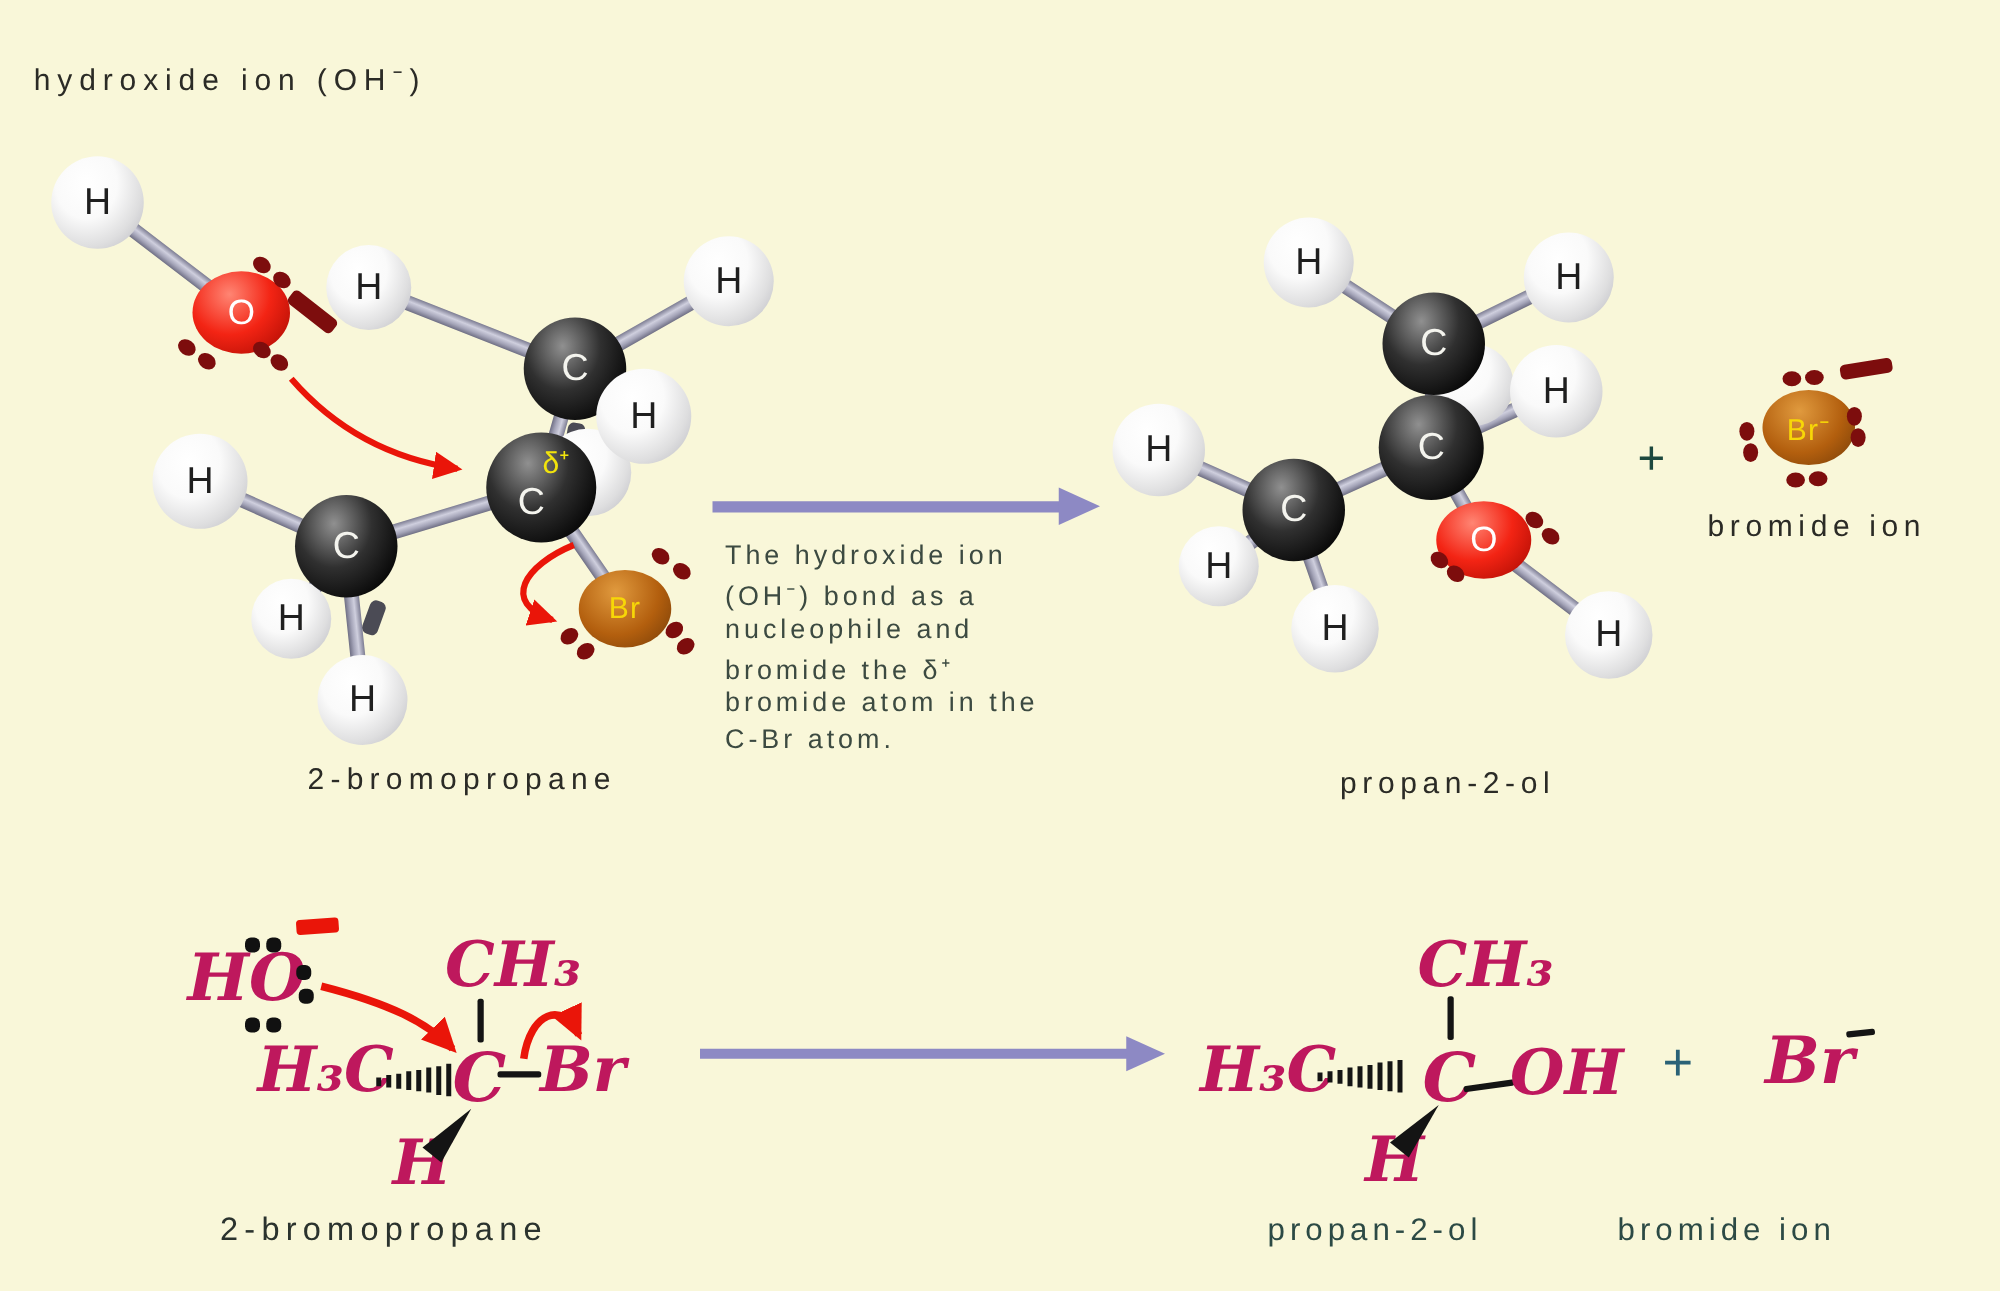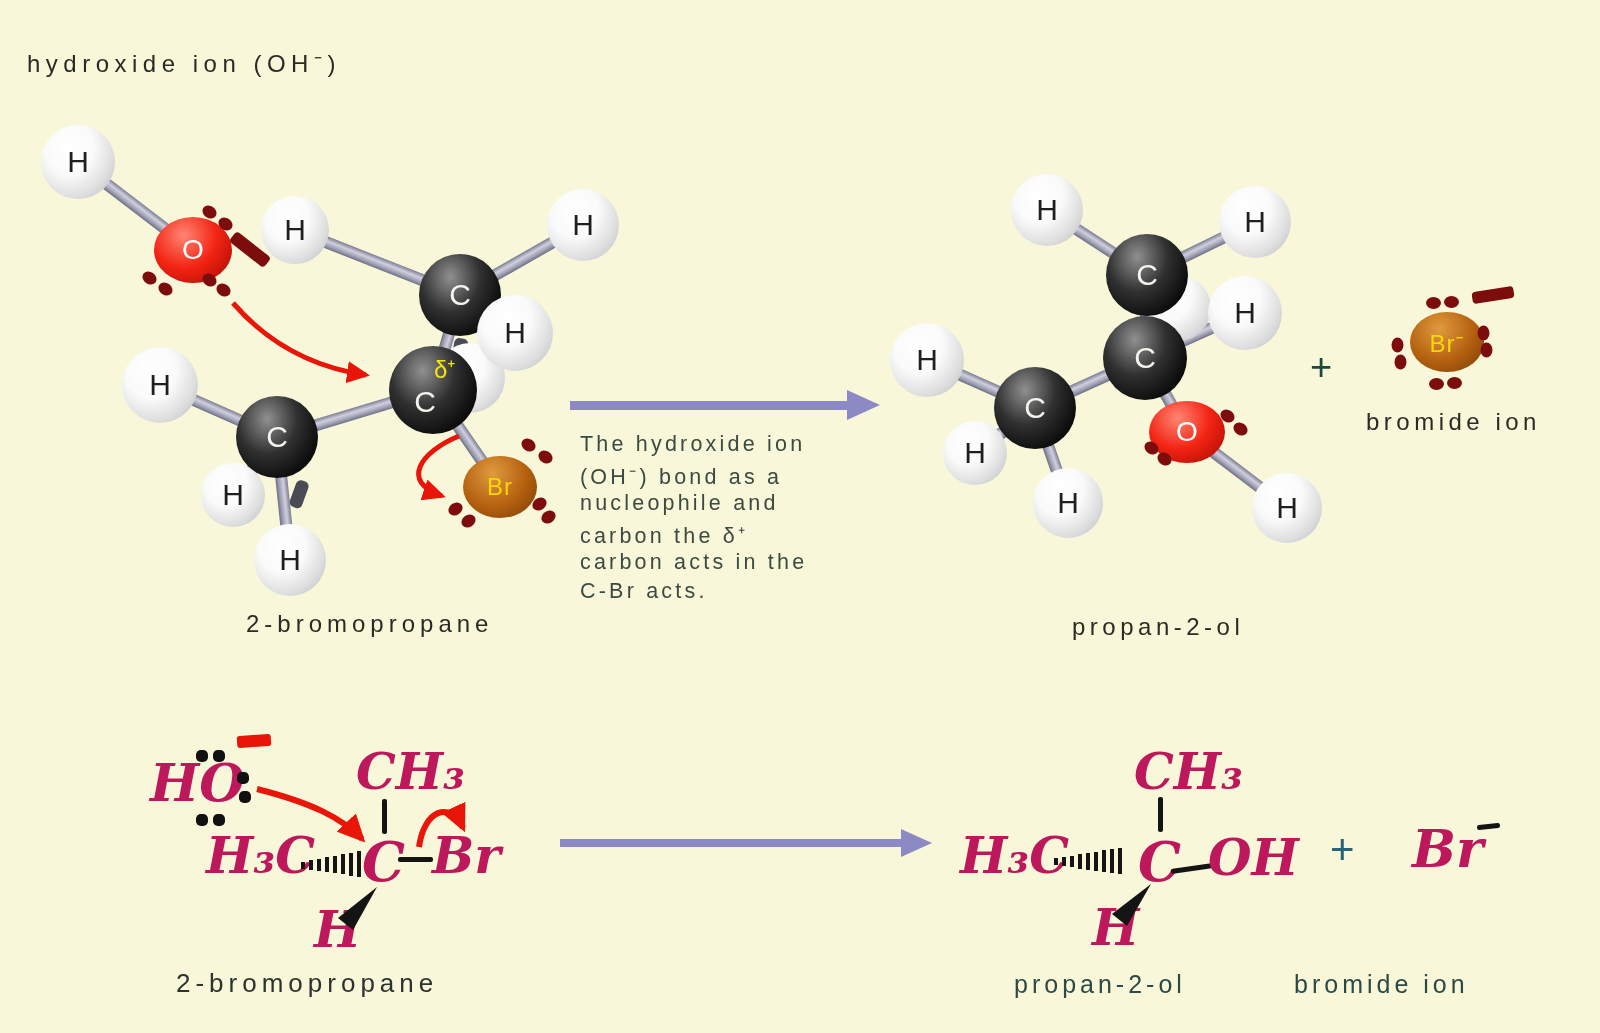--- a/index.html
+++ b/index.html
@@ -127,23 +127,23 @@
   <div class="lp z4" style="left:532px;top:498px;transform:rotate(-35deg);"></div>
   <div class="lp z4" style="left:541px;top:511px;transform:rotate(-35deg);"></div>
   <div class="lp z4" style="left:448px;top:503px;transform:rotate(-35deg);"></div>
   <div class="lp z4" style="left:461px;top:515px;transform:rotate(-35deg);"></div>
 
   <div class="pline z5" style="left:570px;top:401px;width:282px;height:9px;"></div>
   <div class="phead z5" style="left:847px;top:390px;"></div>
   <div class="desc" style="left:580px;top:432px;">The hydroxide ion</div>
   <div class="desc" style="left:580px;top:461px;">(OH⁻) bond as a</div>
   <div class="desc" style="left:580px;top:491px;">nucleophile and</div>
-  <div class="desc" style="left:580px;top:520px;">carbon the δ⁺</div>
-  <div class="desc" style="left:580px;top:550px;">carbon acts in the</div>
-  <div class="desc" style="left:580px;top:579px;">C-Br acts.</div>
+  <div class="desc" style="left:580px;top:520px;">bromide the δ⁺</div>
+  <div class="desc" style="left:580px;top:550px;">bromide atom in the</div>
+  <div class="desc" style="left:580px;top:579px;">C-Br atom.</div>
 
   <div class="sphere h z3" style="left:1011px;top:174px;width:72px;height:72px;">
       <span class="al">H</span>
     </div>
   <div class="sphere h z3" style="left:1219px;top:186px;width:72px;height:72px;">
       <span class="al">H</span>
     </div>
   <div class="sphere c z3" style="left:1106px;top:234px;width:82px;height:82px;">
       <span class="al">C</span>
     </div>

